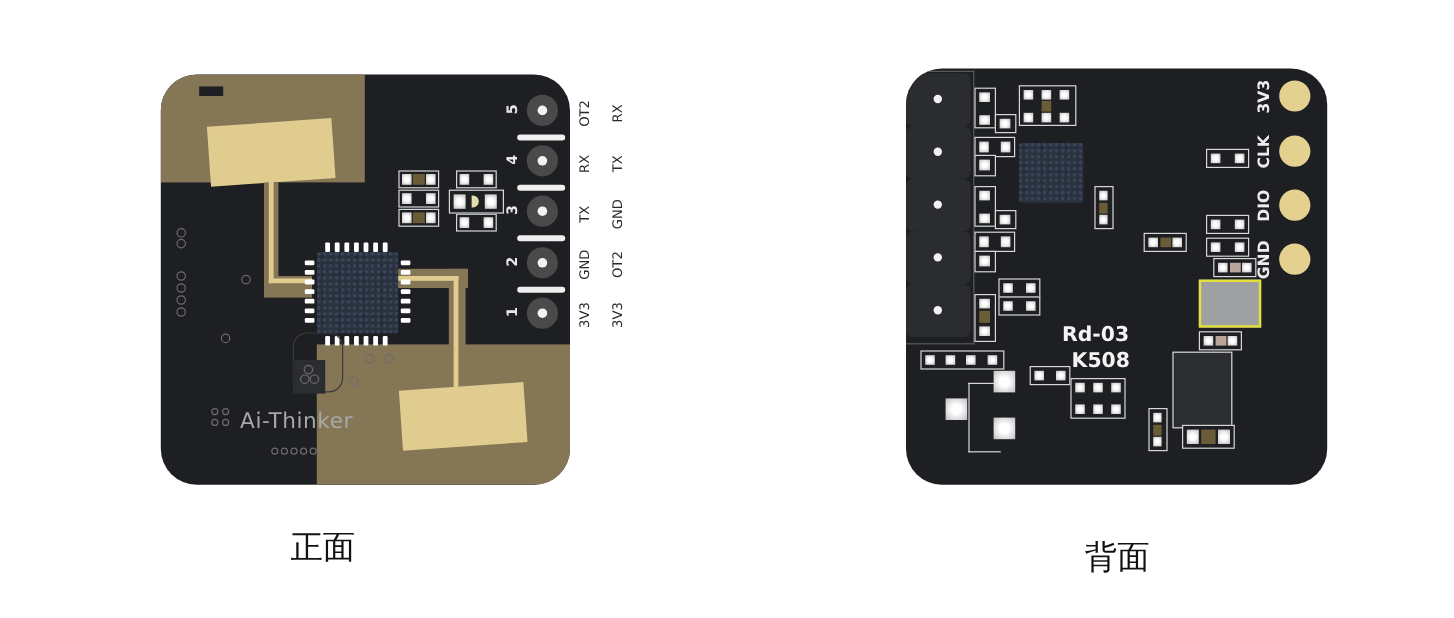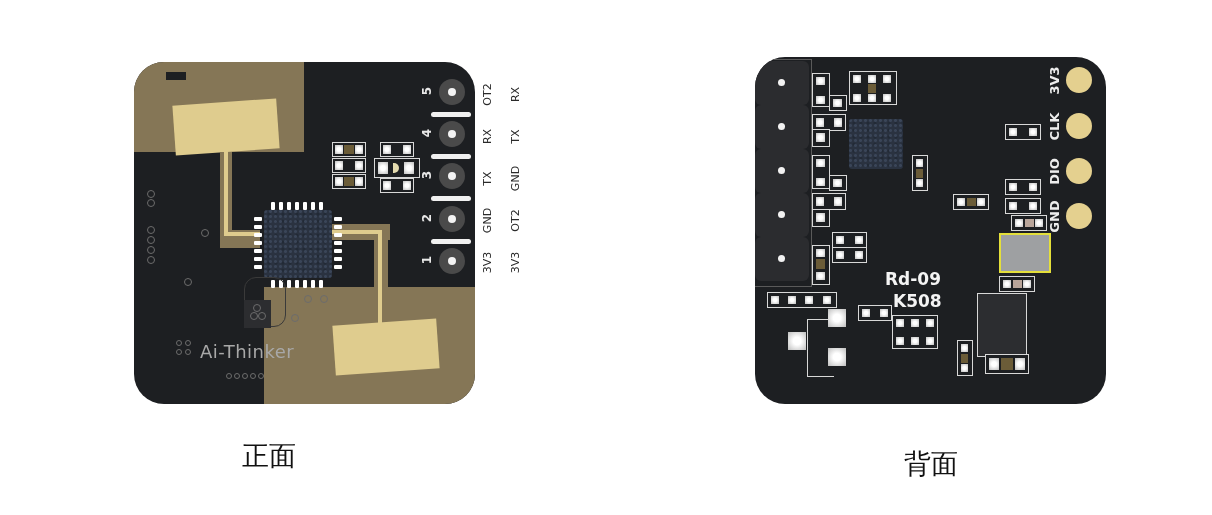--- a/index.html
+++ b/index.html
@@ -296,21 +296,21 @@
   </div>
   <div class="smd" style="left:137px;top:258px;width:46px;height:34px;">
     <div class="pad" style="left:3px;top:3px;width:8px;height:8px;"></div>
     <div class="pad" style="left:3px;top:21px;width:8px;height:8px;"></div>
     <div class="pad" style="left:18px;top:3px;width:8px;height:8px;"></div>
     <div class="pad" style="left:18px;top:21px;width:8px;height:8px;"></div>
     <div class="pad" style="left:33px;top:3px;width:8px;height:8px;"></div>
     <div class="pad" style="left:33px;top:21px;width:8px;height:8px;"></div>
   </div>
 
-  <div class="model" style="left:130px;top:212px;">Rd-09</div>
+  <div class="model" style="left:130px;top:212px;">Rd-03</div>
   <div class="model" style="left:138px;top:234px;">K508</div>
 
   <div class="gold-pad" style="left:311px;top:10px;"></div>
   <div class="gold-pad" style="left:311px;top:56px;"></div>
   <div class="gold-pad" style="left:311px;top:101px;"></div>
   <div class="gold-pad" style="left:311px;top:146px;"></div>
   <div class="back-lbl" style="left:277px;top:16px;">3V3</div>
   <div class="back-lbl" style="left:277px;top:62px;">CLK</div>
   <div class="back-lbl" style="left:277px;top:107px;">DIO</div>
   <div class="back-lbl" style="left:277px;top:152px;">GND</div>

